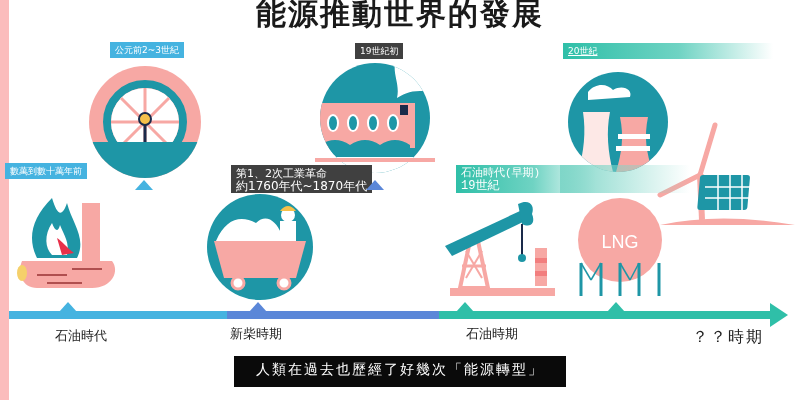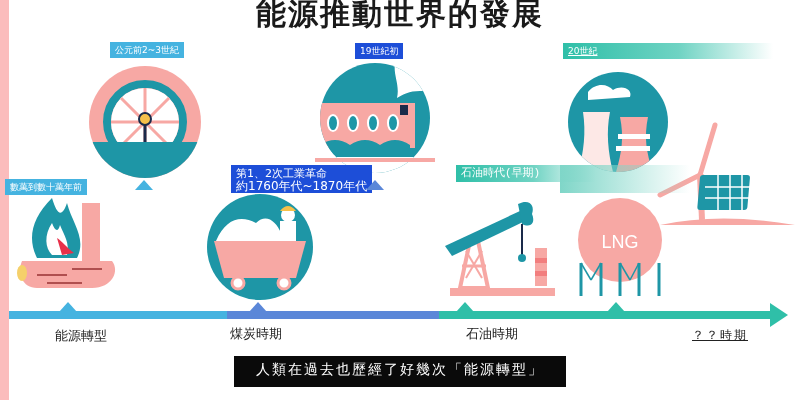--- a/index.html
+++ b/index.html
@@ -2,29 +2,29 @@
 <html><head>
 <meta charset="utf-8">
 <style>
   * { margin:0; padding:0; box-sizing:border-box; }
   html, body { width:800px; height:400px; overflow:hidden; background:#ffffff; }
   body { position:relative; font-family:"DejaVu Sans","Liberation Sans",sans-serif; }
   .left-strip { position:absolute; left:0; top:0; width:9px; height:400px; background:#fbbcbc; }
   .title { position:absolute; left:0; width:800px; top:-6px; text-align:center; font-size:30px; font-weight:bold; color:#1a1a1a; letter-spacing:2px; }
   .tag { position:absolute; color:#fff; font-size:9px; line-height:14px; padding:1px 5px; white-space:nowrap; }
   .tag.blue { background:#45b3e0; }
-  .tag.indigo { background:#1d4ed8; }
+  .tag.indigo { background:#404040; }
   .tag.teal { background:linear-gradient(90deg,#2fbfa8 0%,#6fd3c3 55%,rgba(255,255,255,0) 100%); }
   .tag .sub { display:block; font-size:12px; line-height:11px; }
   .tag.big { font-size:11px; line-height:15px; }
   .marker { position:absolute; width:0; height:0; border-left:9px solid transparent; border-right:9px solid transparent; border-bottom:10px solid; }
   .axis-seg { position:absolute; height:8px; top:311px; }
   .axis-arrow { position:absolute; left:770px; top:303px; width:0; height:0; border-top:12px solid transparent; border-bottom:12px solid transparent; border-left:18px solid #2fbfa8; }
   .period { position:absolute; font-size:13px; color:#222; white-space:nowrap; }
-  .period.big { font-size:12px; letter-spacing:2px;text-decoration:underline; }
+  .period.big { font-size:16px; letter-spacing:2px; }
   .subtitle { position:absolute; left:234px; top:356px; width:332px; height:31px; background:#0a0a0a; color:#fff; font-size:14px; text-align:center; line-height:27px; letter-spacing:2px; }
   svg { position:absolute; overflow:visible; }
 </style>
 </head>
 <body>
 
 <div class="left-strip"></div>
 
 <div class="title">能源推動世界的發展</div>
 
@@ -157,52 +157,53 @@
     <line x1="45" y1="65" x2="45" y2="98"></line>
       <line x1="64" y1="65" x2="64" y2="98"></line>
     <line x1="84" y1="65" x2="84" y2="98"></line>
     <line x1="6" y1="65" x2="16" y2="82" stroke-width="1.5"></line>
       <line x1="26" y1="65" x2="16" y2="82" stroke-width="1.5"></line>
     <line x1="45" y1="65" x2="55" y2="82" stroke-width="1.5"></line>
       <line x1="64" y1="65" x2="55" y2="82" stroke-width="1.5"></line>
   </g>
 </svg>
 
-<div class="tag blue" style="left:5px;top:179px;">
+<div class="tag blue" style="left:5px;top:163px;">
   <span>數萬到數十萬年前</span>
 </div>
 <div class="tag blue" style="left:110px;top:42px;">
   <span>公元前2~3世紀</span>
 </div>
 <div class="tag indigo big" style="left:231px;top:165px;">
   <span>第1、2次工業革命</span>
   <span class="sub">約1760年代~1870年代</span>
 </div>
 <div class="tag indigo" style="left:355px;top:43px;">
   <span>19世紀初</span>
 </div>
 <div class="tag teal big" style="left:456px;top:165px;width:140px;font-family:Liberation Mono, monospace;">
   <span>石油時代(早期)</span>
+  <span class="sub">19世紀</span>
 </div>
 <div class="tag teal" style="left:563px;top:43px;width:210px;text-decoration:underline;">
   <span>20世紀</span>
 </div>
 <div style="position:absolute;left:560px;top:165px;width:130px;height:28px;background:linear-gradient(90deg,#7fd6c8,rgba(255,255,255,0));"></div>
 
 <div class="marker" style="left:135px;top:180px;border-bottom-color:#45b3e0;"></div>
 <div class="marker" style="left:366px;top:180px;border-bottom-color:#5b87d8;"></div>
 
 <div class="axis-seg" style="left:9px;width:218px;background:#45b3e0;"></div>
 <div class="axis-seg" style="left:227px;width:212px;background:#5b87d8;"></div>
 <div class="axis-seg" style="left:439px;width:334px;background:#2fbfa8;"></div>
 <div class="axis-arrow"></div>
 
 <div class="marker" style="left:59px;top:302px;border-bottom-color:#45b3e0;"></div>
 <div class="marker" style="left:249px;top:302px;border-bottom-color:#5b87d8;"></div>
 <div class="marker" style="left:456px;top:302px;border-bottom-color:#2fbfa8;"></div>
 <div class="marker" style="left:607px;top:302px;border-bottom-color:#2fbfa8;"></div>
 
-<div class="period" style="left:55px;top:327px;">能源轉型</div>
-<div class="period" style="left:230px;top:325px;">煤炭時期</div>
+<div class="period" style="left:55px;top:327px;">石油時代</div>
+<div class="period" style="left:230px;top:325px;">新柴時期</div>
 <div class="period" style="left:466px;top:325px;">石油時期</div>
 <div class="period big" style="left:692px;top:327px;">？？時期</div>
 
 <div class="subtitle">人類在過去也歷經了好幾次「能源轉型」</div>
 
 </body></html>

